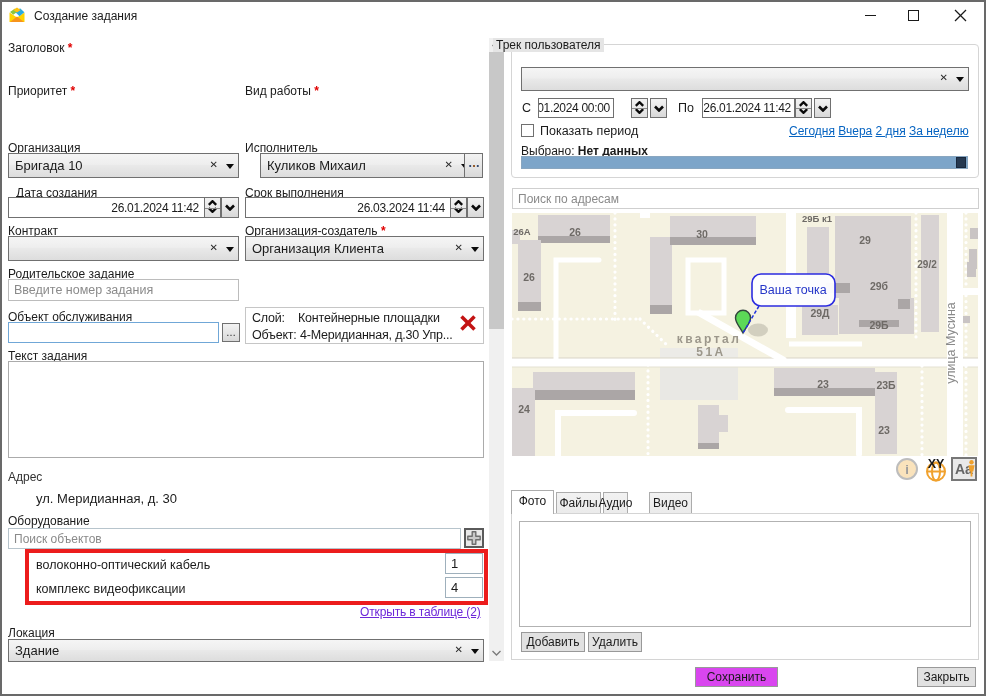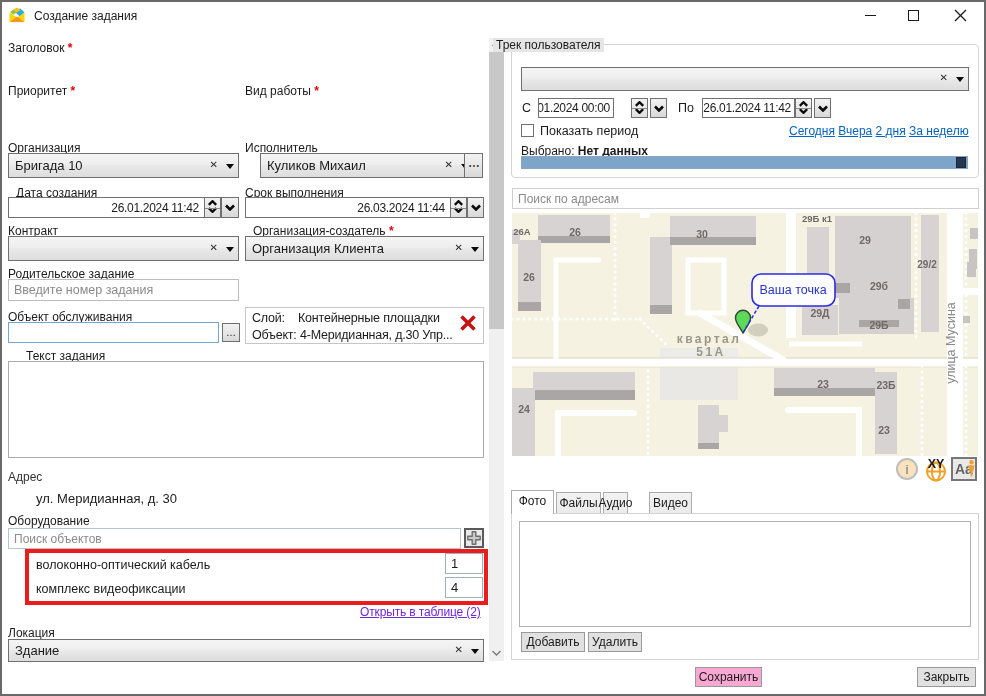--- a/index.html
+++ b/index.html
@@ -99,38 +99,38 @@
       <svg width="10" height="7" viewBox="0 0 10 7">
         <polyline points="1,1.5 5,5.5 9,1.5" fill="none" stroke="#0a0a0a" stroke-width="2.6"></polyline>
       </svg>
     </div>
 
 <div class="lbl" style="left:8px;top:224px;">Контракт</div>
 <div class="combo" style="left:8px;top:236px;width:231px;height:25px;">
       <span class="cx">✕</span>
       <i class="arr"></i>
     </div>
-<div class="lbl" style="left:245px;top:224px;margin-left:8px;">Организация-создатель <span class="req">*</span></div>
+<div class="lbl" style="left:245px;top:224px;">Организация-создатель <span class="req">*</span></div>
 <div class="combo" style="left:245px;top:236px;width:239px;height:25px;">Организация Клиента<span class="cx">✕</span><i class="arr"></i></div>
 
 <div class="lbl" style="left:8px;top:267px;">Родительское задание</div>
 <div class="inp" style="left:8px;top:279px;width:231px;height:22px;color:#8a8a8a;border-color:#bcbcbc;font-size:12.5px;">Введите номер задания</div>
 
 <div class="lbl" style="left:8px;top:310px;">Объект обслуживания</div>
 <div class="inp" style="left:8px;top:322px;width:211px;height:21px;border-color:#70A7D7;"></div>
 <div class="btn" style="left:222px;top:323px;width:18px;height:19px;font-size:10px;">…</div>
 <div class="abs" style="left:245px;top:307px;width:239px;height:37px;border:1px solid #c6c6c6;background:#fff;"></div>
 <div class="lbl" style="left:252px;top:311px;font-size:12.5px;letter-spacing:-0.2px;">Слой:&nbsp;&nbsp;&nbsp;&nbsp;Контейнерные площадки</div>
 <div class="lbl" style="left:252px;top:328px;font-size:12.5px;letter-spacing:-0.2px;">Объект: 4-Меридианная, д.30 Упр...</div>
 <svg class="abs" style="left:459px;top:314px" width="18" height="18" viewBox="0 0 18 18">
   <line x1="2.5" y1="2.5" x2="15.5" y2="15.5" stroke="#C31313" stroke-width="3.6"></line>
   <line x1="15.5" y1="2.5" x2="2.5" y2="15.5" stroke="#C31313" stroke-width="3.6"></line>
 </svg>
 
-<div class="lbl" style="left:8px;top:349px;margin-left:18px;">Текст задания</div>
+<div class="lbl" style="left:8px;top:349px;">Текст задания</div>
 <div class="abs" style="left:8px;top:361px;width:476px;height:97px;background:#fff;border:1px solid #ABABAB;"></div>
 
 <div class="lbl" style="left:8px;top:470px;color:#333;">Адрес</div>
 <div class="lbl" style="left:36px;top:491px;font-size:13px;">ул. Меридианная, д. 30</div>
 
 <div class="lbl" style="left:8px;top:514px;">Оборудование</div>
 <div class="inp" style="left:8px;top:528px;width:453px;height:21px;color:#8a8a8a;border-color:#b7c4cc;font-size:12px;">Поиск объектов</div>
 <div class="btn" style="left:464px;top:528px;width:20px;height:20px;background:#E9E9E9;border:2px solid #5a5a5a;">
   <svg width="16" height="16" viewBox="0 0 16 16">
         <path d="M6.2,1.8 h3.6 v4.4 h4.4 v3.6 h-4.4 v4.4 h-3.6 v-4.4 h-4.4 v-3.6 h4.4 z" fill="#C9C9C9" stroke="#6E6E6E" stroke-width="1.4" stroke-linejoin="round"></path>
@@ -325,16 +325,16 @@
 
 <div class="abs" style="left:511px;top:513px;width:468px;height:147px;border:1px solid #d4d4d4;background:#fff;"></div>
 <div class="tab" style="left:511px;top:490px;width:43px;height:24px;background:#fff;z-index:2;">Фото</div>
 <div class="tab" style="left:556px;top:492px;width:45px;height:21px;">Файлы</div>
 <div class="tab" style="left:603px;top:492px;width:25px;height:21px;">Аудио</div>
 <div class="tab" style="left:649px;top:492px;width:43px;height:21px;">Видео</div>
 <div class="abs" style="left:519px;top:521px;width:452px;height:106px;background:#fff;border:1px solid #B2B2B2;"></div>
 <div class="btn" style="left:521px;top:632px;width:64px;height:20px;background:#E1E1E1;border-color:#999;font-size:12px;">Добавить</div>
 <div class="btn" style="left:588px;top:632px;width:54px;height:20px;background:#E1E1E1;border-color:#999;font-size:12px;">Удалить</div>
 
-<div class="btn" style="left:695px;top:667px;width:67px;height:20px;background:#f9a8d4;border-color:#999;font-size:12px;">Сохранить</div>
+<div class="btn" style="left:695px;top:667px;width:83px;height:20px;background:#d946ef;border-color:#999;font-size:12px;">Сохранить</div>
 <div class="btn" style="left:917px;top:667px;width:59px;height:20px;background:#E1E1E1;border-color:#999;font-size:12px;">Закрыть</div>
 
 </div>
 
 </body></html>

